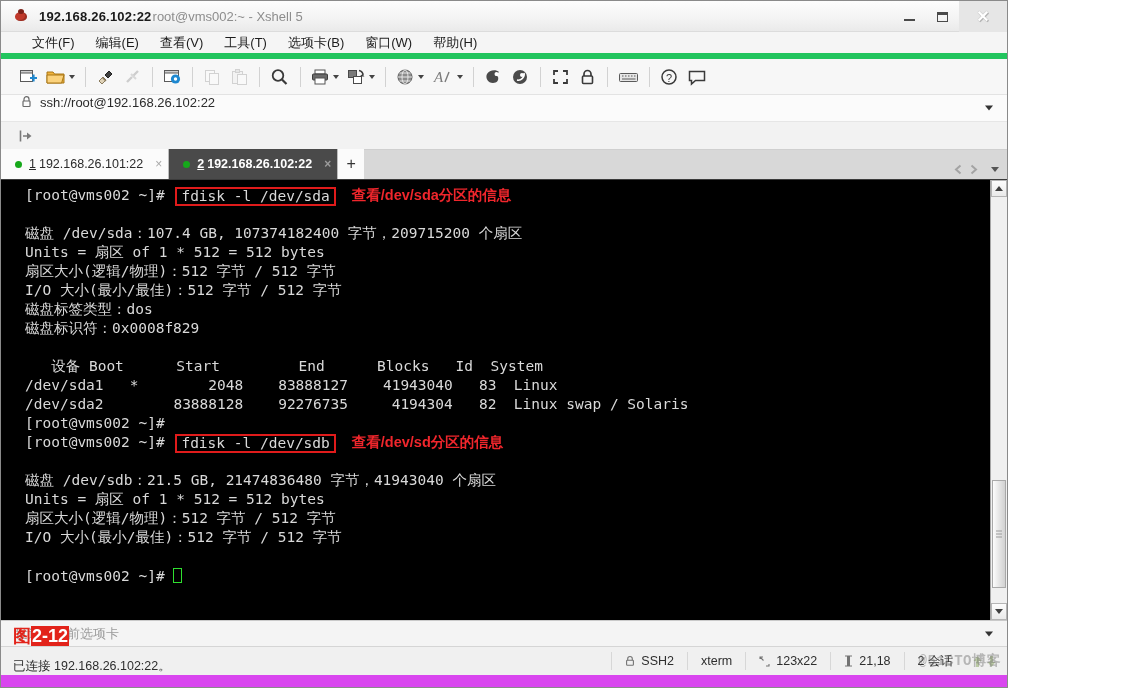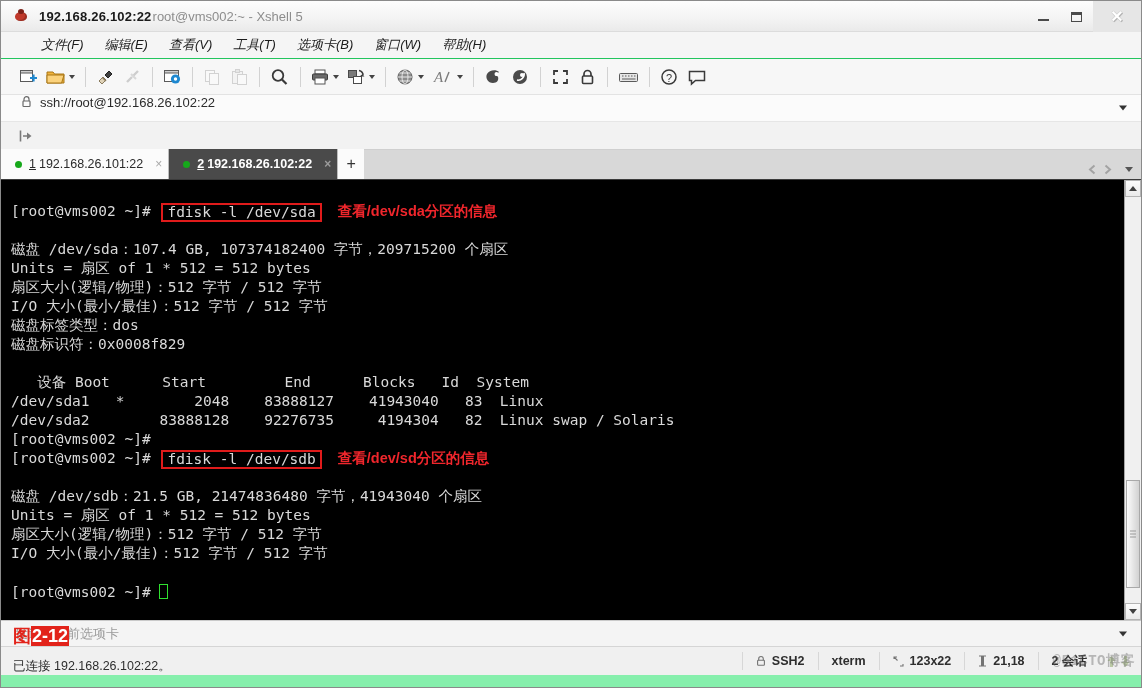--- a/index.html
+++ b/index.html
@@ -3,23 +3,23 @@
 <meta charset="utf-8">
 <style>
   * { box-sizing: border-box; }
   html, body {
     margin: 0; padding: 0;
     background: #ffffff;
     font-family: "Liberation Sans", sans-serif;
   }
   #app {
     position: relative;
-    width: 1142px; height: 688px;
+    width: 1008px; height: 688px;
     overflow: hidden;
-    background: #86efac;
+    background: #d946ef;
     border: 1px solid #8a8a8a;
   }
 
   
   .titlebar {
     position: relative;
     height: 31px;
     background: linear-gradient(#fdfdfd, #f3f3f3 60%, #eaeaea);
     border-bottom: 1px solid #dcdcdc;
     display: flex; align-items: center;
@@ -51,23 +51,22 @@
   }
   .win-btn.close { width: 48px; background: #e6e6e6; }
   .min-glyph { width: 11px; height: 2px; background: #4a4a4a; margin-top: 7px; }
   .max-glyph { width: 11px; height: 10px; border: 1px solid #4a4a4a; border-top-width: 3px; }
   .close-glyph { font-size: 16px; color: #ffffff; line-height: 1;
     text-shadow: 0 0 1px #9a9a9a, 1px 1px 0 #b6b6b6; font-weight: bold; }
 
   
   .menubar {
     height: 27px; display: flex; align-items: center;
-    padding-left: 31px; background: #f5f5f5;
-    border-bottom: 1px solid #22c55e;
-    font-style: italic;
+    padding-left: 22px; background: #f5f5f5;
+    border-bottom: 6px solid #22c55e;
   }
   .menu-item {
     font-size: 13px; color: #1c1c1c; padding: 3px 9px; margin-right: 3px;
     white-space: nowrap;
   }
 
   
   .toolbar {
     height: 36px; display: flex; align-items: center;
     padding-left: 14px; background: #f7f7f7;
@@ -141,22 +140,22 @@
 
   
   .term-wrap {
     position: relative; height: 440px; background: #000000;
     display: flex;
   }
   .terminal {
     flex: 1; position: relative;
     font-family: "DejaVu Sans Mono", "Liberation Mono", monospace;
     font-size: 14.5px; line-height: 19px; color: #d9d9d9;
-    padding: 6px 0 0 10px;
-    overflow: hidden; white-space: pre; margin-top: 16px;
+    padding: 6px 0 0 24px;
+    overflow: hidden; white-space: pre;
   }
   .term-line { height: 19px; }
   .hl-box {
     border: 2px solid #e01b1b; padding: 0 4px; margin: 0 2px;
     display: inline-block; line-height: 15px; position: relative; top: 1px;
   }
   .annot { color: #f0262c; font-weight: bold;
     font-family: "Liberation Sans", sans-serif; font-size: 14.5px;
     margin-left: 14px; }
   .cursor-blk {
@@ -213,21 +212,21 @@
     height: 28px; background: #f0f0f0;
     display: flex; align-items: flex-end; position: relative;
     padding-left: 12px; font-size: 12.5px; color: #2e2e2e;
   }
   .st-seg { display: flex; align-items: center; }
   .st-right {
     position: absolute; right: 4px; top: 0; height: 28px;
     display: flex; align-items: center;
   }
   .st-right .st-seg {
-    padding: 0 13px; border-left: 1px solid #d7d7d7; height: 18px; font-weight: bold;
+    padding: 0 13px; border-left: 1px solid #d7d7d7; height: 18px;
   }
   .st-ico { margin-right: 6px; display: flex; opacity: .75; }
   .st-updn { display: flex; align-items: center; padding: 0 6px; opacity: .45; }
   .watermark {
     position: absolute; right: 6px; top: 50%; transform: translateY(-50%);
     font-size: 14px; color: rgba(110,110,110,.45); font-weight: bold;
     letter-spacing: .5px; white-space: nowrap; font-family: Liberation Mono, monospace;
   }
 </style>
 </head>

